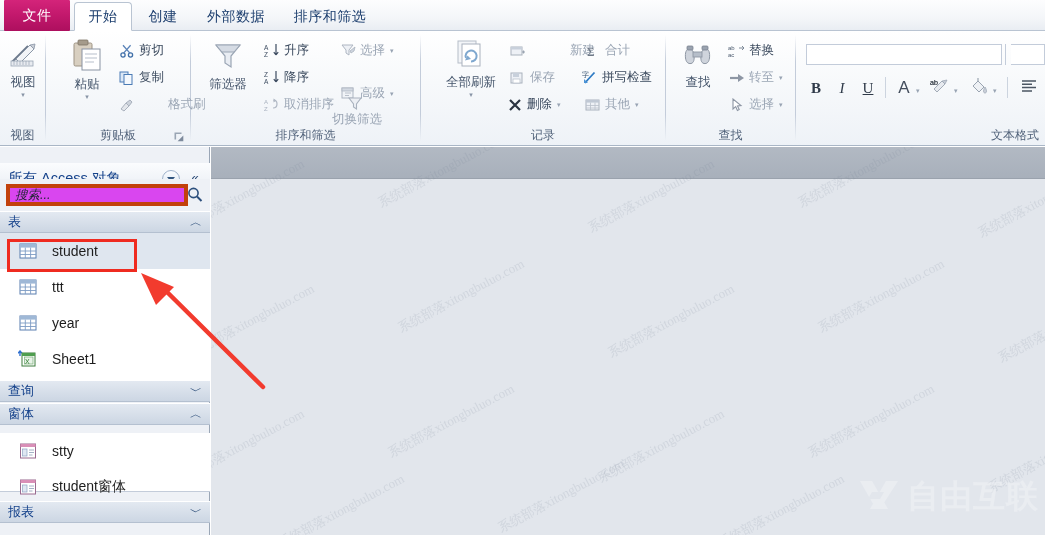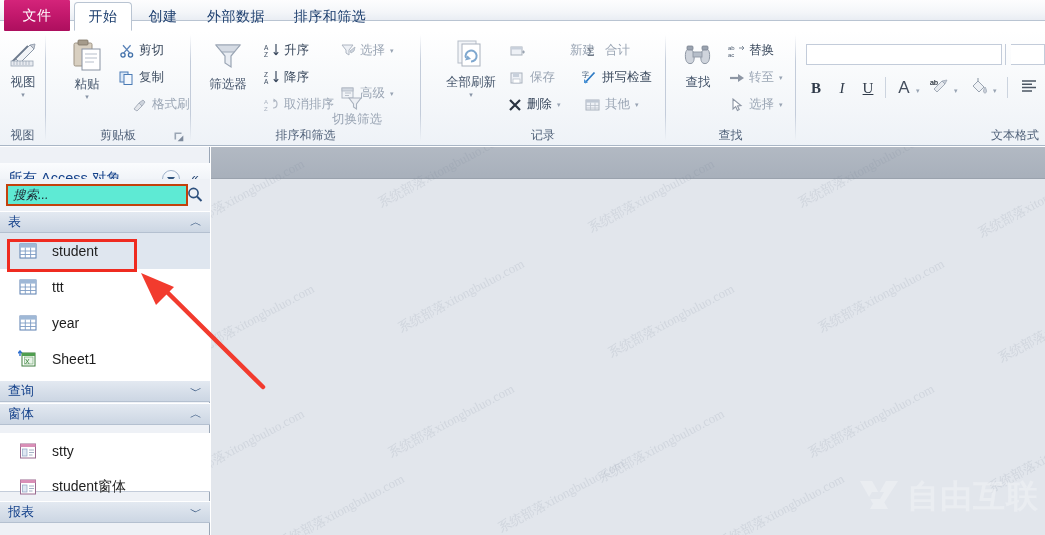--- a/index.html
+++ b/index.html
@@ -6,21 +6,21 @@
   html, body {
     width: 1045px; height: 535px;
     font-family: "Liberation Sans", "DejaVu Sans", sans-serif;
     overflow: hidden;
     background: #fff;
   }
   #app { position: relative; width: 1045px; height: 535px; }
 
   
   .tabbar {
-    position: absolute; left: 0; top: 0; width: 1045px; height: 21px;
+    position: absolute; left: 0; top: 0; width: 1045px; height: 31px;
     background: linear-gradient(180deg,#fdfdfe 0%, #f4f6f9 60%, #e9edf3 100%);
     border-bottom: 1px solid #b9c4d2;
   }
   .tab {
     position: absolute; top: 2px; height: 29px;
     font-size: 14px; color: #1c3e6e;
     display: flex; align-items: center; justify-content: center;
     cursor: default; letter-spacing: .5px;
   }
   .tab-file {
@@ -115,21 +115,21 @@
   .nav-collapse {
     position: absolute; right: 6px; top: 6px; width: 18px; height: 18px;
     font-size: 13px; color: #2a4b77; text-align: center; line-height: 18px;
   }
   .nav-search-wrap {
     position: absolute; left: 0; top: 32px; width: 210px; height: 32px;
     background: #eef1f6; display: flex; align-items: center;
   }
   .nav-search {
     margin-left: 6px; width: 182px; height: 22px;
-    border: 2px solid #c2410c; background: #5eead4;
+    border: 4px solid #c2410c; background: #d946ef;
     font-family: "Liberation Sans", sans-serif;
     font-size: 12.5px; font-style: italic; color: #2d3540;
     padding: 0 5px;
   }
   .nav-search::placeholder { color: #1d2530; font-style: italic; opacity: 1; }
   .search-icon {
     position: absolute; right: 6px; top: 7px; width: 18px; height: 18px;
   }
 
   .nav-group-bar {
@@ -270,21 +270,21 @@
       <div class="sm-btn" style="left:72px;top:38px;">
         <span class="ico">
           <svg width="15" height="14" viewBox="0 0 15 14">
             <rect x="1" y="1" width="8" height="10" fill="#dce8f6" stroke="#4a7bb5" stroke-width="1"></rect>
             <rect x="5" y="3.5" width="8" height="10" fill="#f4f8fd" stroke="#4a7bb5" stroke-width="1"></rect>
           </svg>
         </span>
         <span>复制</span>
       </div>
 
-      <div class="sm-btn dim" style="left:85px;top:65px;">
+      <div class="sm-btn dim" style="left:72px;top:65px;gap:29px;">
         <span class="ico">
           <svg width="15" height="14" viewBox="0 0 15 14">
             <path d="M2 11 L7 5 L10 8 L5 13 Z" fill="#e3e6eb" stroke="#a9b1bd" stroke-width="1"></path>
             <path d="M7 5 L11 2 L13 4 L10 8 Z" fill="#cdd3dc" stroke="#a9b1bd" stroke-width="1"></path>
           </svg>
         </span>
         <span>格式刷</span>
       </div>
 
       <div class="dlg-launcher" style="left:127px;bottom:2px;">

